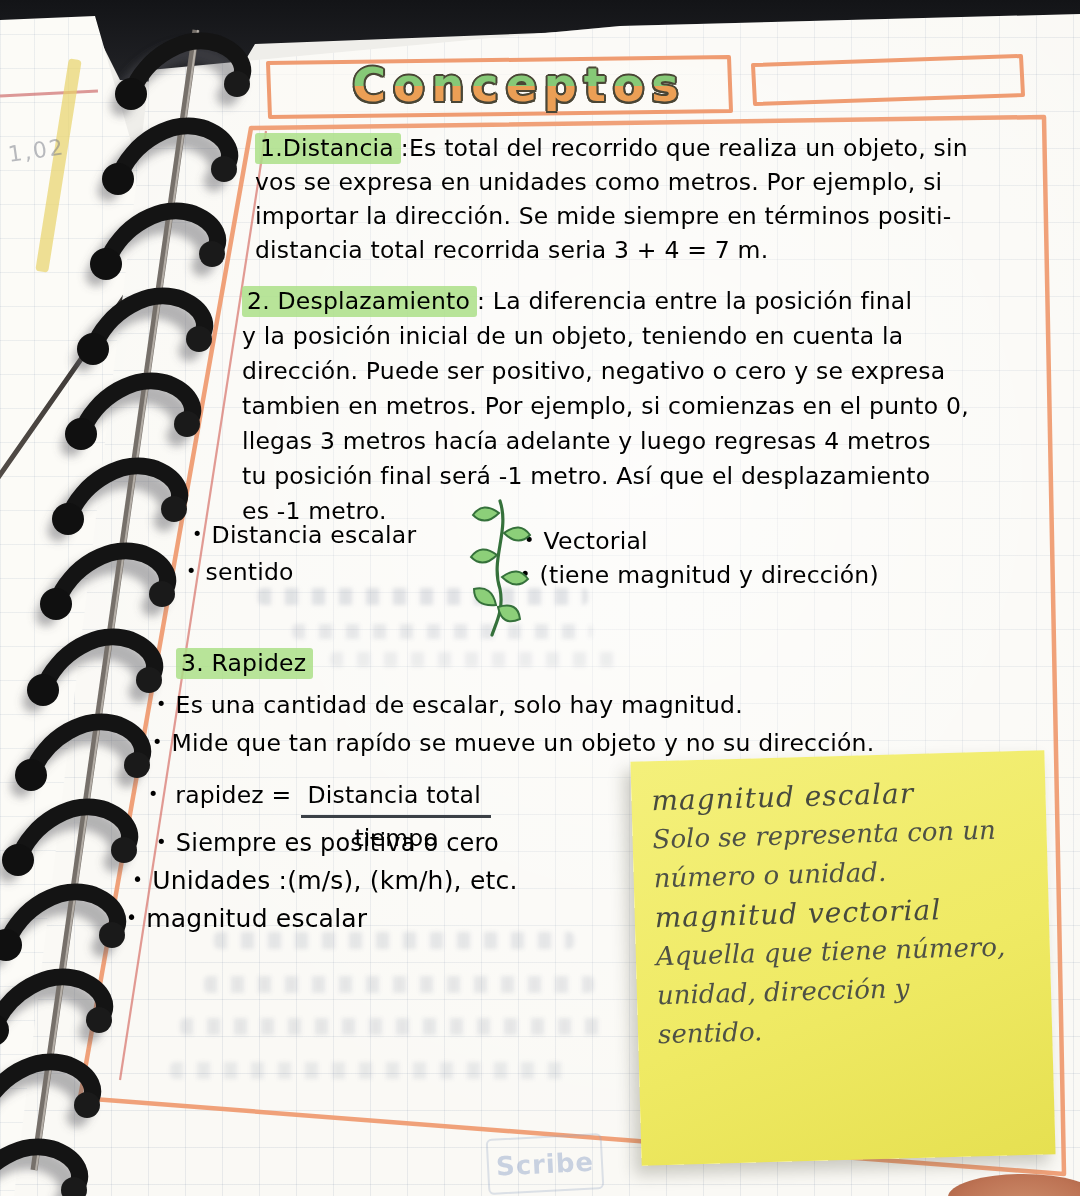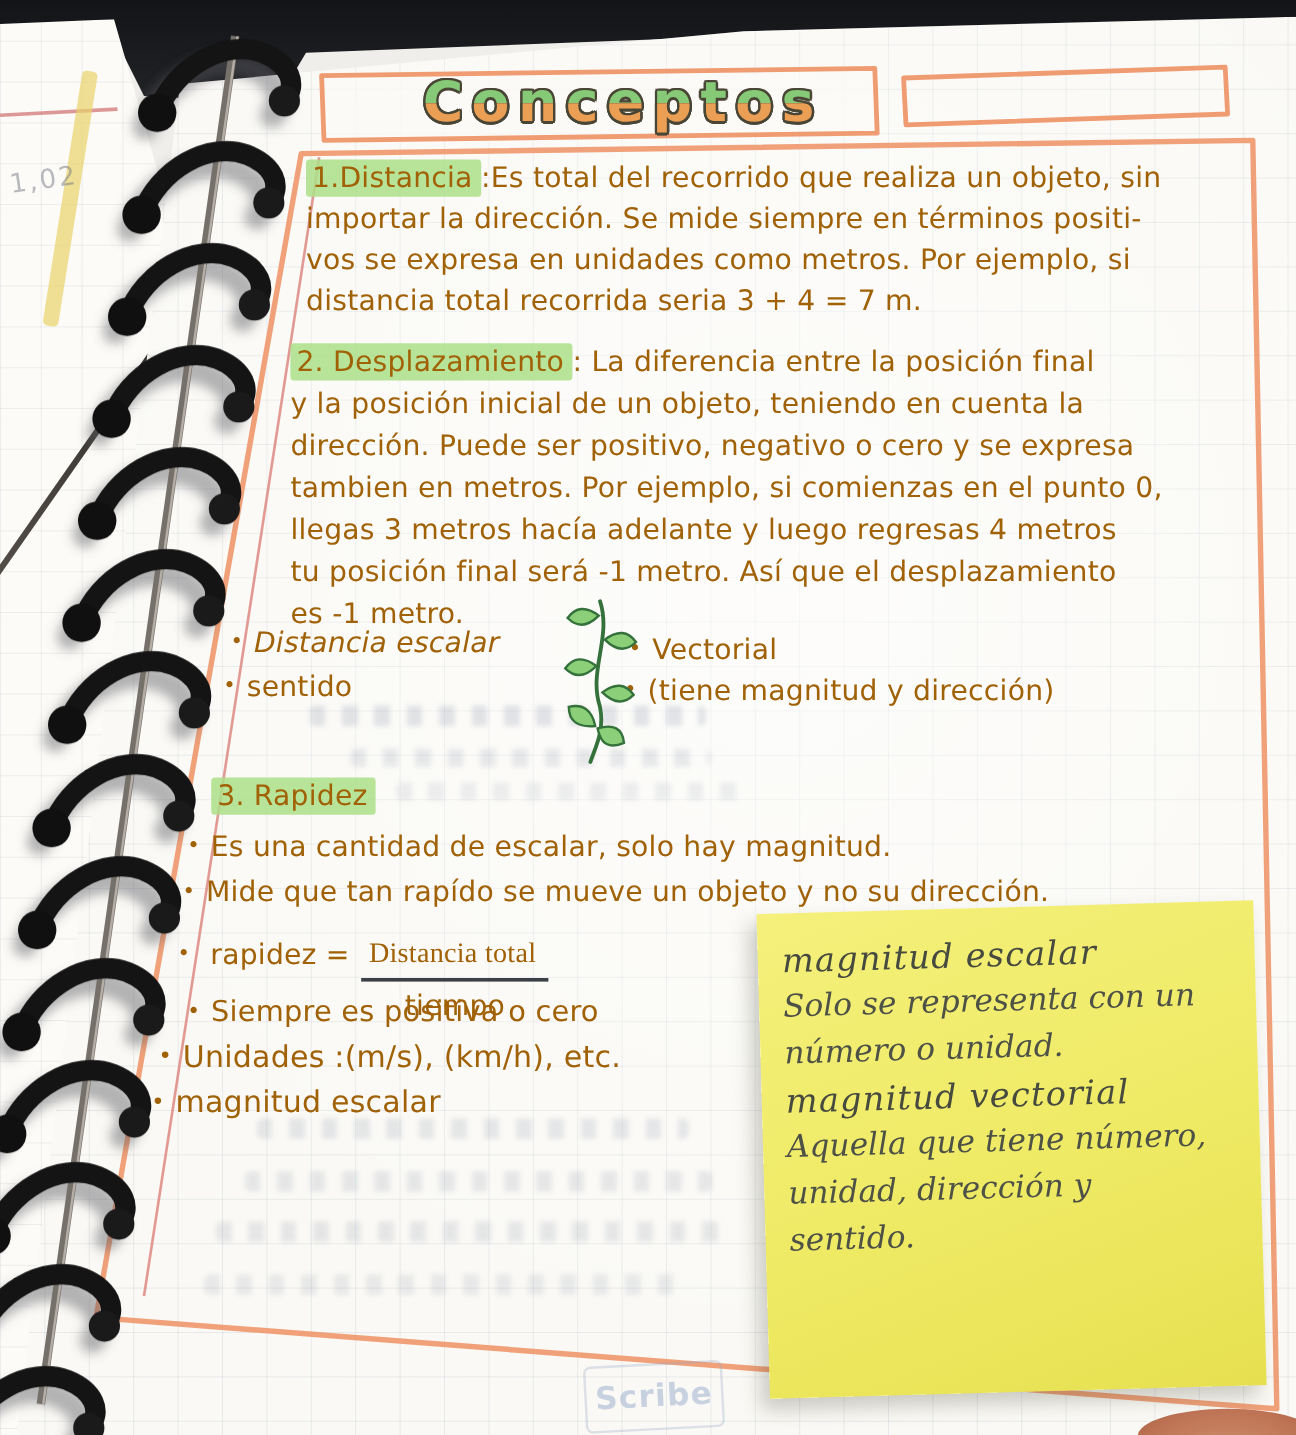--- a/index.html
+++ b/index.html
@@ -46,27 +46,27 @@
     display:flex;align-items:center;justify-content:center;padding-left:40px;}
   .title-layer{
     position:absolute;inset:0;display:flex;align-items:center;justify-content:center;
     font-weight:bold;font-size:46px;letter-spacing:7px;font-family:"DejaVu Sans",sans-serif;
     text-shadow:-2px 0 #4a4636,2px 0 #4a4636,0 -2px #4a4636,0 2px #4a4636,
                 -1.5px -1.5px #4a4636,1.5px 1.5px #4a4636,-1.5px 1.5px #4a4636,1.5px -1.5px #4a4636;
   }
   .title-top{color:#86c977;}
   .title-bottom{color:#eb9f55;clip-path:inset(52% 0 0 0);}
   
-  .hw{color:#a16207;font-size:23.5px;line-height:34px;letter-spacing:.2px;z-index:5;position:absolute;}
+  .hw{color:#000000;font-size:23.5px;line-height:34px;letter-spacing:.2px;z-index:5;position:absolute;}
   .hline{white-space:nowrap;}
   .hl{background:rgba(171,223,136,.85);padding:1px 7px 2px 5px;border-radius:3px;}
   .dotline{white-space:nowrap;position:absolute;}
   .dotline::before{content:"\2022";margin-right:9px;font-size:.75em;position:relative;top:-3px;}
   .frac{display:inline-flex;flex-direction:column;align-items:center;vertical-align:top;margin-left:10px;}
-  .frac .num{border-bottom:3px solid #3b4046;padding:0 10px 3px 6px;font-family:Liberation Serif, serif;}
+  .frac .num{border-bottom:3px solid #3b4046;padding:0 10px 3px 6px;}
   .frac .den{padding-top:3px;}
   
   .smudge{position:absolute;z-index:4;border-radius:5px;filter:blur(2.2px);
     background:repeating-linear-gradient(90deg,rgba(120,130,152,.20) 0 13px,rgba(120,130,152,0) 13px 27px);}
   
   #sticky{
     position:absolute;left:636px;top:756px;width:414px;height:404px;z-index:6;
     background:linear-gradient(160deg,#f4f07b 0%,#efea64 55%,#e6e051 100%);
     box-shadow:-7px 9px 16px rgba(60,60,40,.25);
     transform:rotate(-1.6deg);
@@ -112,36 +112,36 @@
   <polygon points="753,65 1021,56 1023,95 755,104" fill="none" stroke="#ef9c72" stroke-width="4" stroke-linejoin="round"></polygon>
 </svg>
 
 <div id="title-wrap">
   <span class="title-layer title-top">Conceptos</span>
   <span class="title-layer title-bottom" aria-hidden="true">Conceptos</span>
 </div>
 
 <div class="hw" style="left:255px;top:131px;">
   <div class="hline"><span class="hl">1.Distancia</span><span>:Es total del recorrido que realiza un objeto, sin</span></div>
+  <div class="hline">vos se expresa en unidades como metros. Por ejemplo, si</div>
   <div class="hline">importar la dirección. Se mide siempre en términos positi-</div>
-  <div class="hline">vos se expresa en unidades como metros. Por ejemplo, si</div>
   <div class="hline">distancia total recorrida seria 3 + 4 = 7 m.</div>
 </div>
 
 <div class="hw" style="left:242px;top:284px;line-height:35px;">
   <div class="hline"><span class="hl">2. Desplazamiento</span><span>: La diferencia entre la posición final</span></div>
   <div class="hline">y la posición inicial de un objeto, teniendo en cuenta la</div>
   <div class="hline">dirección. Puede ser positivo, negativo o cero y se expresa</div>
   <div class="hline">tambien en metros. Por ejemplo, si comienzas en el punto 0,</div>
   <div class="hline">llegas 3 metros hacía adelante y luego regresas 4 metros</div>
   <div class="hline">tu posición final será -1 metro. Así que el desplazamiento</div>
   <div class="hline">es -1 metro.</div>
 </div>
 
-<div class="hw dotline" style="left:192px;top:518px;font-style:italic;">Distancia escalar</div>
+<div class="hw dotline" style="left:192px;top:518px;">Distancia escalar</div>
 <div class="hw dotline" style="left:186px;top:555px;">sentido</div>
 <div class="hw dotline" style="left:524px;top:524px;">Vectorial</div>
 <div class="hw dotline" style="left:520px;top:558px;">(tiene magnitud y dirección)</div>
 
 <svg id="plant-svg" width="72" height="142" viewBox="0 0 72 142">
   <path d="M34 4 C44 34 24 62 34 92 C38 112 30 126 26 138" fill="none" stroke="#35713b" stroke-width="3.2" stroke-linecap="round"></path>
   <path d="M33 16 q-16 -12 -26 2 q12 12 26 -2 z" fill="#8ccf79" stroke="#35713b" stroke-width="2"></path>
   <path d="M38 36 q16 -12 26 2 q-12 12 -26 -2 z" fill="#8ccf79" stroke="#35713b" stroke-width="2"></path>
   <path d="M31 58 q-16 -12 -26 2 q12 12 26 -2 z" fill="#8ccf79" stroke="#35713b" stroke-width="2"></path>
   <path d="M36 80 q16 -12 26 2 q-12 12 -26 -2 z" fill="#8ccf79" stroke="#35713b" stroke-width="2"></path>

